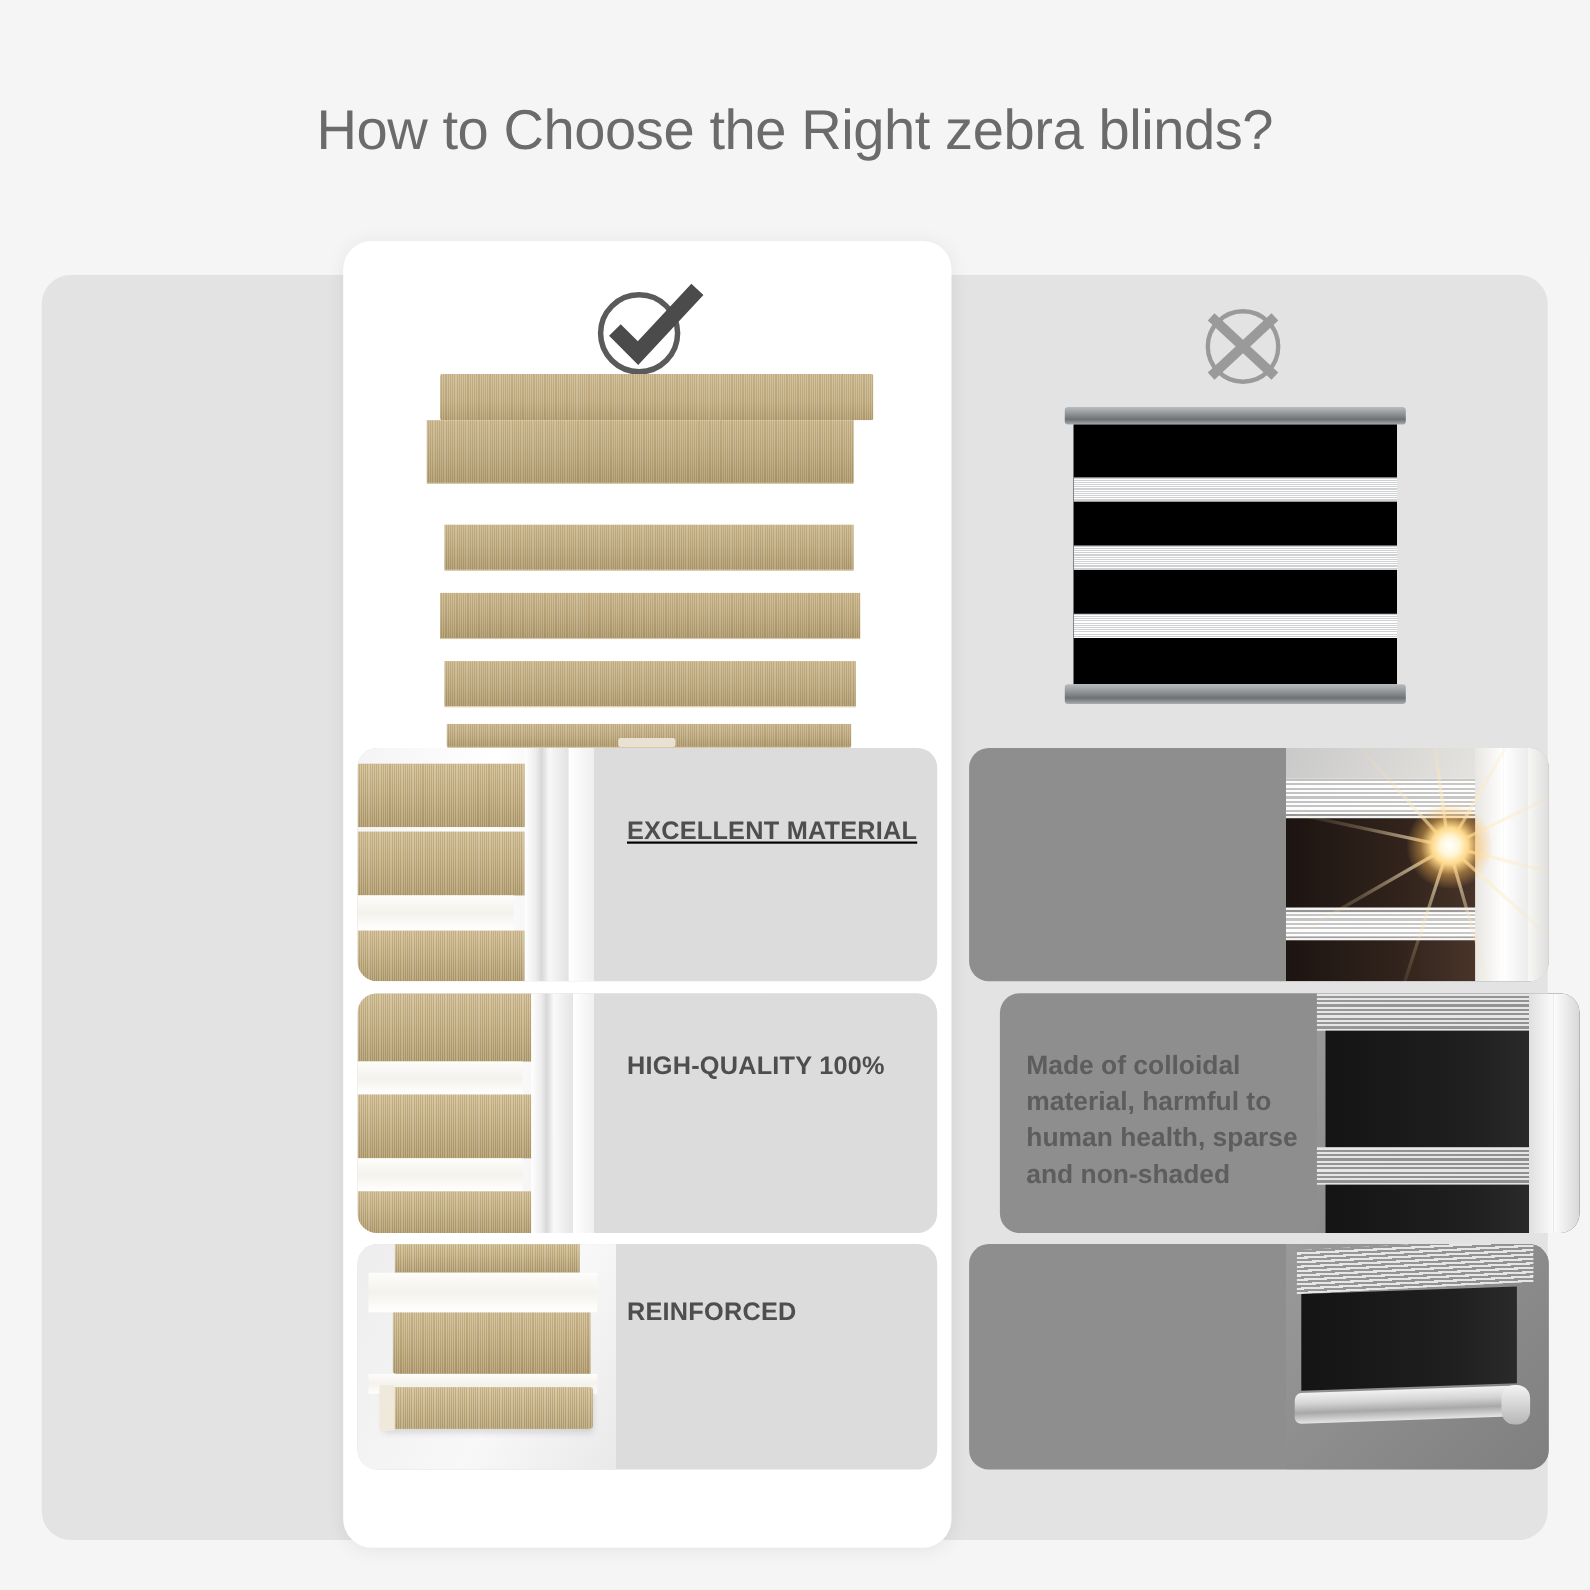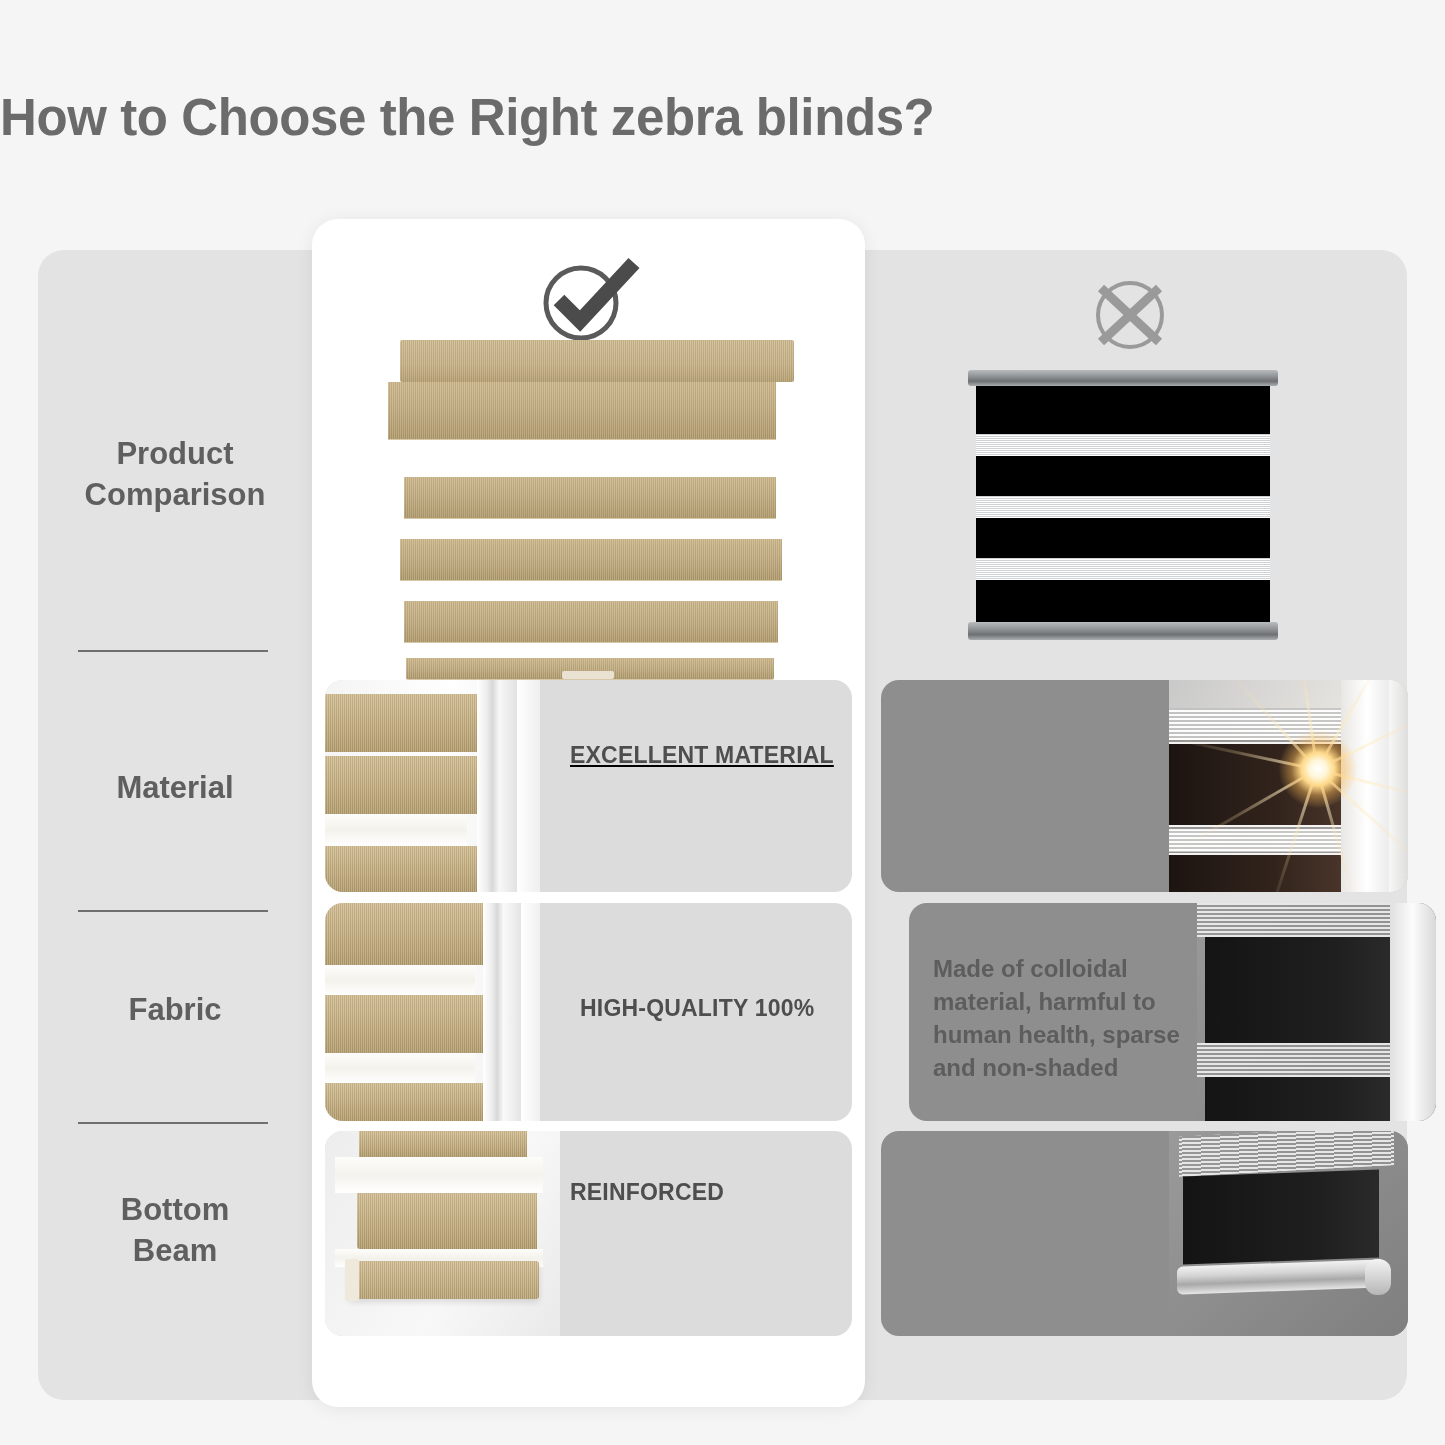--- a/index.html
+++ b/index.html
@@ -17,23 +17,23 @@
     width: 1445px;
     height: 1445px;
     background: #f5f5f5;
   }
 
   
   .page-title {
     position: absolute;
     left: 0; top: 88px;
     width: 1445px;
-    text-align: left;
+    text-align: center;
     font-size: 51px;
-    font-weight: bold;
+    font-weight: normal;
     color: #6b6b6b;
     letter-spacing: -0.4px;
     white-space: nowrap;
   }
 
   
   .board {
     position: absolute;
     left: 38px; top: 250px;
     width: 1369px; height: 1150px;
@@ -216,31 +216,20 @@
 </style>
 </head>
 <body>
 
 <div id="stage">
 
   <div class="page-title">How to Choose the Right zebra blinds?</div>
 
   <div class="board"></div>
 
-  <div class="sidebar">
-    <div class="side-label r0" style="white-space:pre-line">Product
-Comparison</div>
-    <div class="side-divider d0"></div>
-    <div class="side-label r1" style="white-space:pre-line">Material</div>
-    <div class="side-divider d1"></div>
-    <div class="side-label r2" style="white-space:pre-line">Fabric</div>
-    <div class="side-divider d2"></div>
-    <div class="side-label r3" style="white-space:pre-line">Bottom
-Beam</div>
-  </div>
 
   <div class="center-card"></div>
 
   <div class="status-icon icon-check">
     <svg viewBox="0 0 110 90" width="110" height="90">
       <circle cx="48" cy="48" r="35" fill="none" stroke="#5a5a5a" stroke-width="5"></circle>
       <path d="M26 45 L47 66 L101 8" fill="none" stroke="#4b4b4b" stroke-width="15" stroke-linecap="butt" stroke-linejoin="miter"></path>
     </svg>
   </div>
 
@@ -318,21 +307,21 @@
       <div class="frame-white"></div>
       <div class="tan-band" style="left:0; top:0;    width:158px; height:62px;"></div>
       <div class="sheer-band" style="left:0; top:62px; width:150px; height:30px;"></div>
       <div class="tan-band" style="left:0; top:92px; width:158px; height:58px;"></div>
       <div class="sheer-band" style="left:0; top:150px; width:150px; height:30px;"></div>
       <div class="tan-band" style="left:0; top:180px; width:158px; height:38px;"></div>
       <div class="frame-edge" style="left:158px; width:20px;"></div>
       <div class="frame-edge" style="left:178px; width:18px; background:linear-gradient(90deg,#fafafa,#e4e4e4);"></div>
       <div class="frame-edge" style="left:196px; width:19px; background:linear-gradient(90deg,#ffffff,#f0f0f0);"></div>
     </div>
-    <div class="fc-text" style="left:255px; top:52px; width:275px;margin-top:40px;">
+    <div class="fc-text" style="left:245px; top:52px; width:275px;">
       <div class="fc-title">HIGH-QUALITY 100%</div>
     </div>
   </div>
 
   <div class="feature-card bad" style="left:881px; top:903px; width:527px; height:218px;margin-left:28px;">
     <div class="fc-text" style="left:24px; top:50px; width:300px;">
       <div class="fc-bad-text">Made of colloidal
 material, harmful to
 human health, sparse
 and non-shaded</div>

